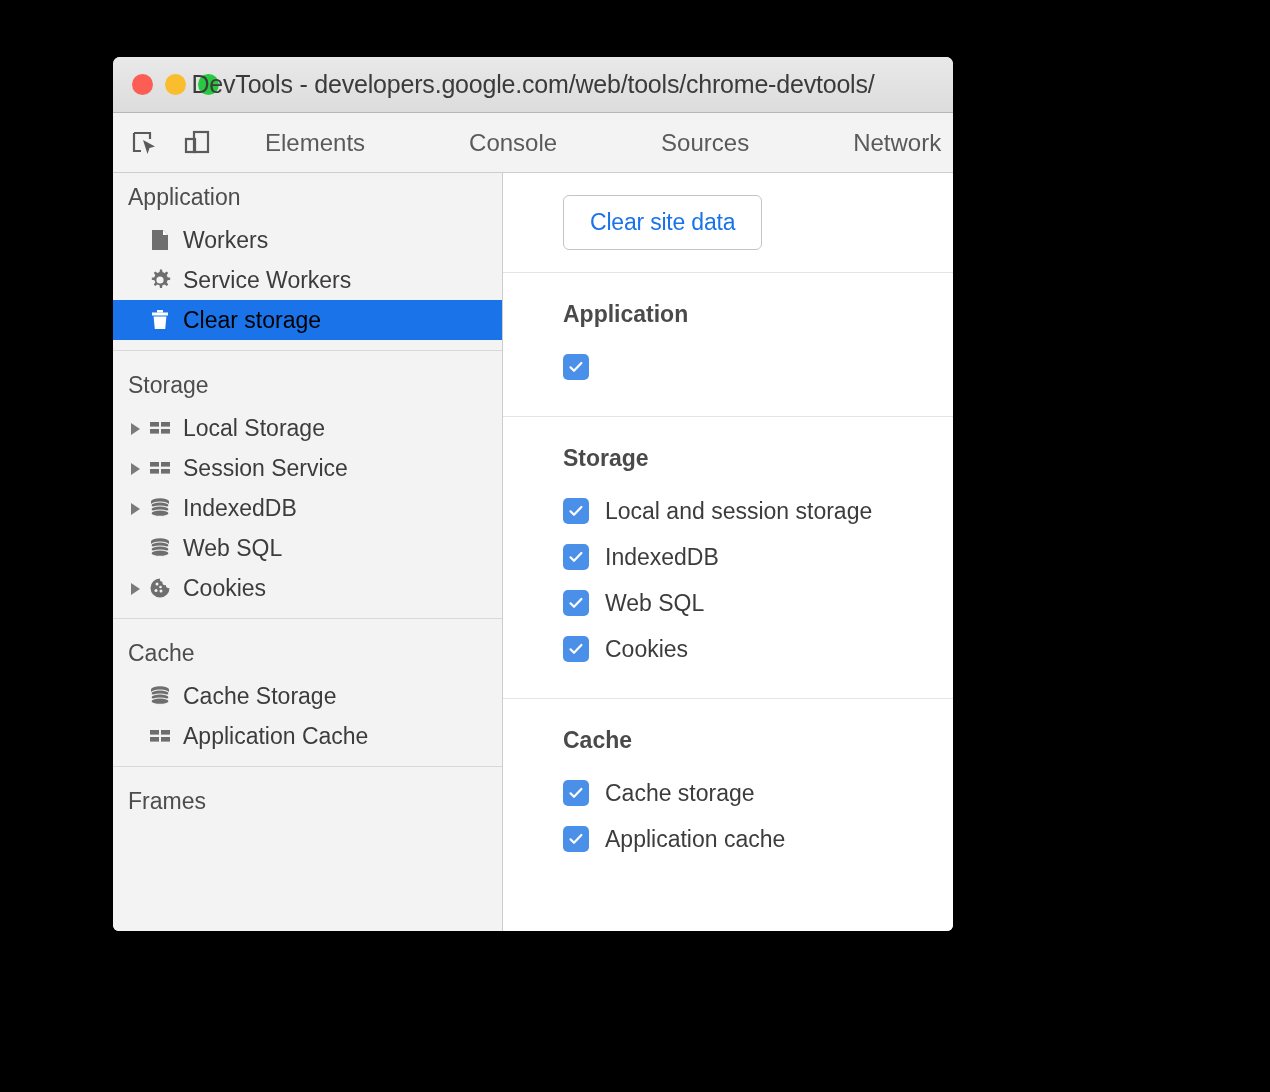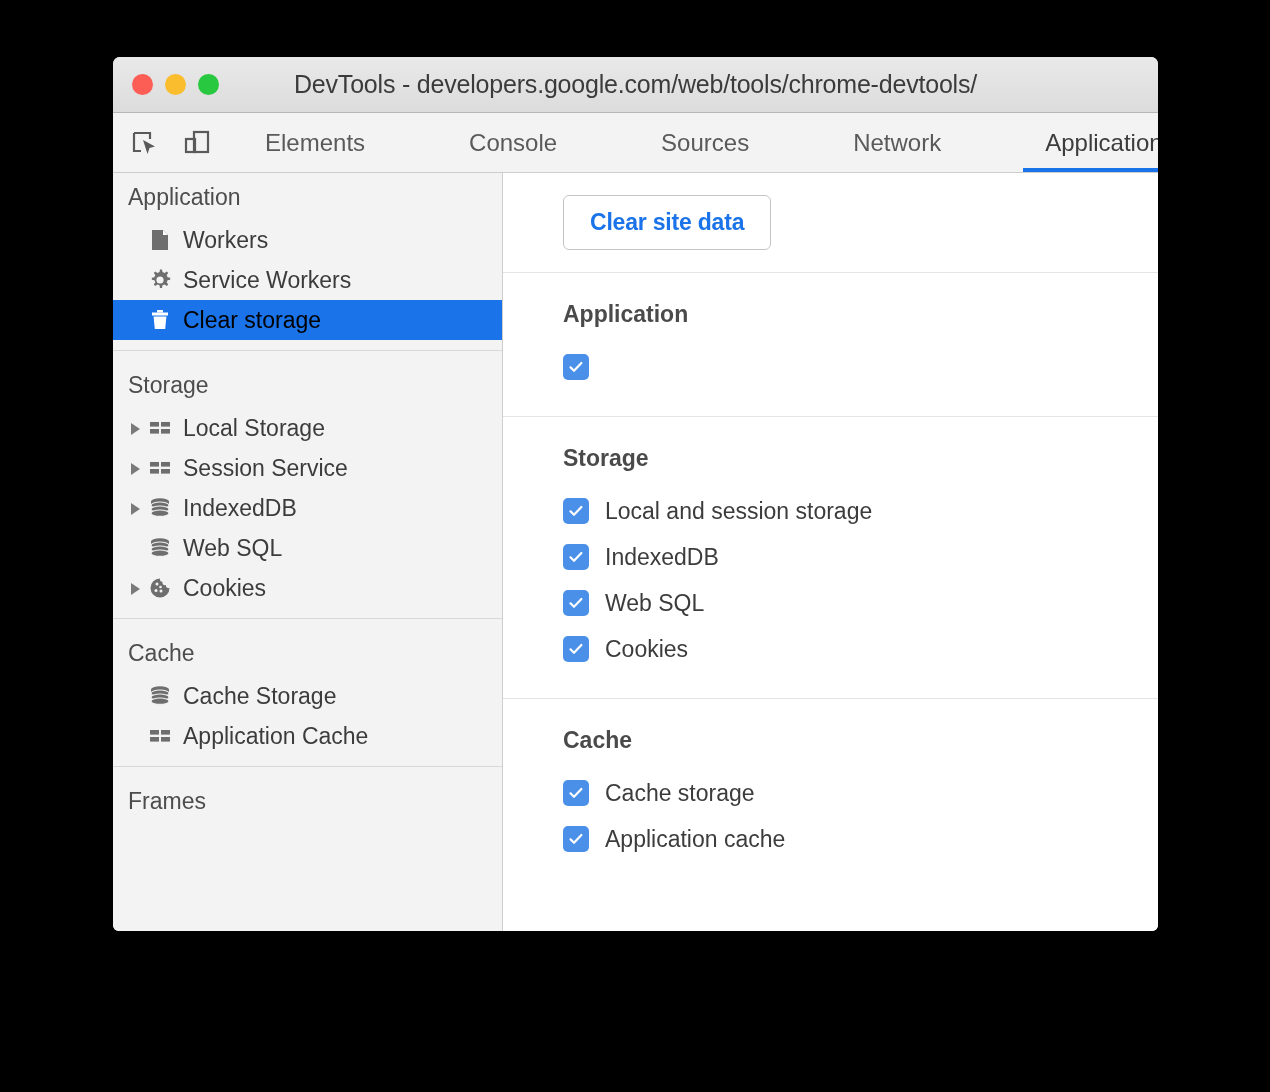--- a/index.html
+++ b/index.html
@@ -7,21 +7,21 @@
     width: 1270px; height: 1092px;
     background: #000000;
     font-family: "Liberation Sans", sans-serif;
     overflow: hidden;
   }
 
   
   #window {
     position: absolute;
     left: 113px; top: 57px;
-    width: 1045px; height: 874px;
+    width: 840px; height: 874px;
     background: #ffffff;
     border-radius: 7px 7px 6px 6px;
     overflow: hidden;
     box-shadow: 0 2px 10px rgba(0,0,0,0.35);
   }
 
   
   #titlebar {
     position: relative;
     height: 56px;
@@ -162,21 +162,21 @@
     display: flex; align-items: center;
     padding-left: 60px;
     border-bottom: 1px solid #e4e4e4;
   }
   #clear-site-data {
     background: #ffffff;
     border: 1px solid #c4c4c4;
     border-radius: 6px;
     color: #1a73e8;
     font-size: 23px;
-    font-weight: bold;
+    font-weight: normal;
     font-family: "Liberation Sans", sans-serif;
     padding: 13px 26px;
     cursor: pointer;
     letter-spacing: -0.2px;
   }
   .group {
     border-bottom: 1px solid #e4e4e4;
     padding: 28px 0 26px 60px;
   }
   .group:last-child { border-bottom: none; }

